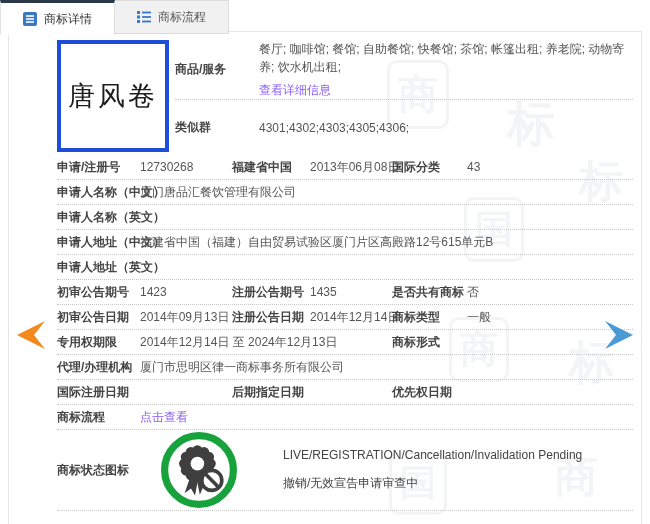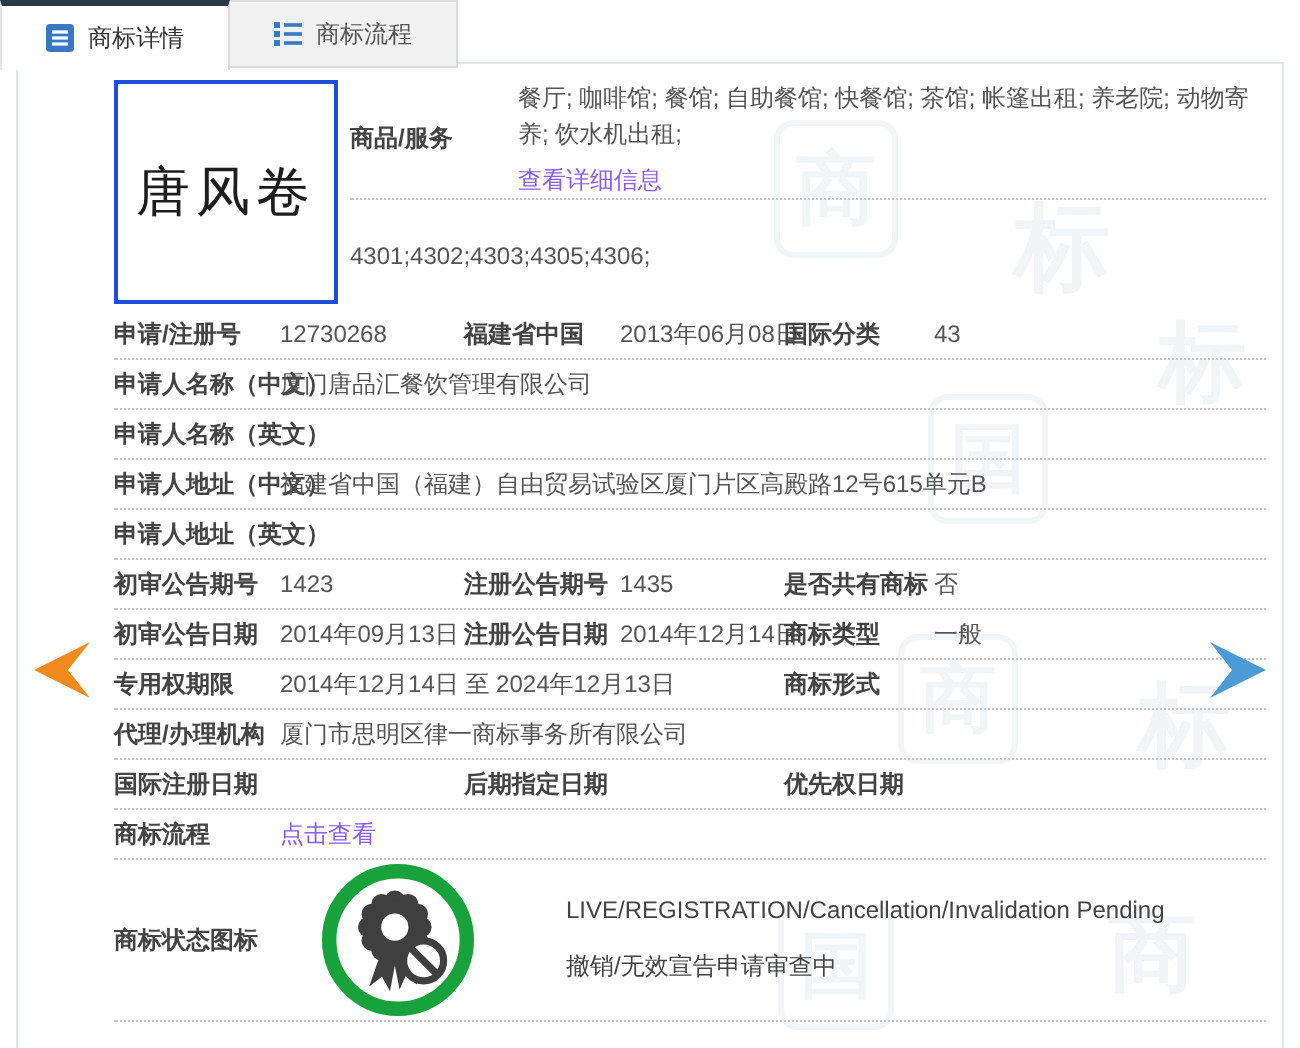--- a/index.html
+++ b/index.html
@@ -25,21 +25,21 @@
   .panel {
     position:absolute; top:31px; left:8px; width:634px; height:493px;
     background:#fff; border:1px solid #e4e7e9; border-bottom:none; overflow:hidden;
   }
   .wm { position:absolute; z-index:1; color:rgba(120,130,145,0.09); font-weight:bold; pointer-events:none; }
   .wm.boxed { border:3px solid rgba(120,130,145,0.09); border-radius:10px; padding:4px 8px; }
   .content { position:absolute; left:48px; top:8px; width:576px; z-index:2; }
   
   .top-section { display:flex; }
   .tm-box {
-    flex:0 0 112px; width:112px; height:112px; border:2px solid #1d4ed8;
+    flex:0 0 112px; width:112px; height:112px; border:4px solid #1d4ed8;
     display:flex; align-items:center; justify-content:center; background:#fff;
   }
   .tm-name { font-family:"DejaVu Serif", serif; font-size:27px; color:#1d1d1d; letter-spacing:3px; }
   .goods { flex:1; margin-left:6px; display:flex; flex-direction:column; }
   .goods-row { display:flex; align-items:center; min-height:55px; }
   .goods-row.sep { border-bottom:1px dotted #c6c6c6; }
   .g-label { flex:0 0 84px; font-weight:bold; color:#444; }
   .g-val { flex:1; color:#555; line-height:1.5; }
   .link { color:#8b5cf6; text-decoration:none; cursor:pointer; display:inline-block; margin-top:5px; }
   
@@ -112,20 +112,21 @@
       </div>
       <div class="goods">
         <div class="goods-row sep">
           <div class="g-label">商品/服务</div>
           <div class="g-val">
             <div>餐厅; 咖啡馆; 餐馆; 自助餐馆; 快餐馆; 茶馆; 帐篷出租; 养老院; 动物寄养; 饮水机出租;</div>
             <a class="link">查看详细信息</a>
           </div>
         </div>
         <div class="goods-row">
+          <div class="g-label">类似群</div>
           <div class="g-val">4301;4302;4303;4305;4306;</div>
         </div>
       </div>
     </div>
 
     <div class="table">
 
       <div class="trow">
         <div class="lbl">申请/注册号</div>
         <div class="val">12730268</div>

